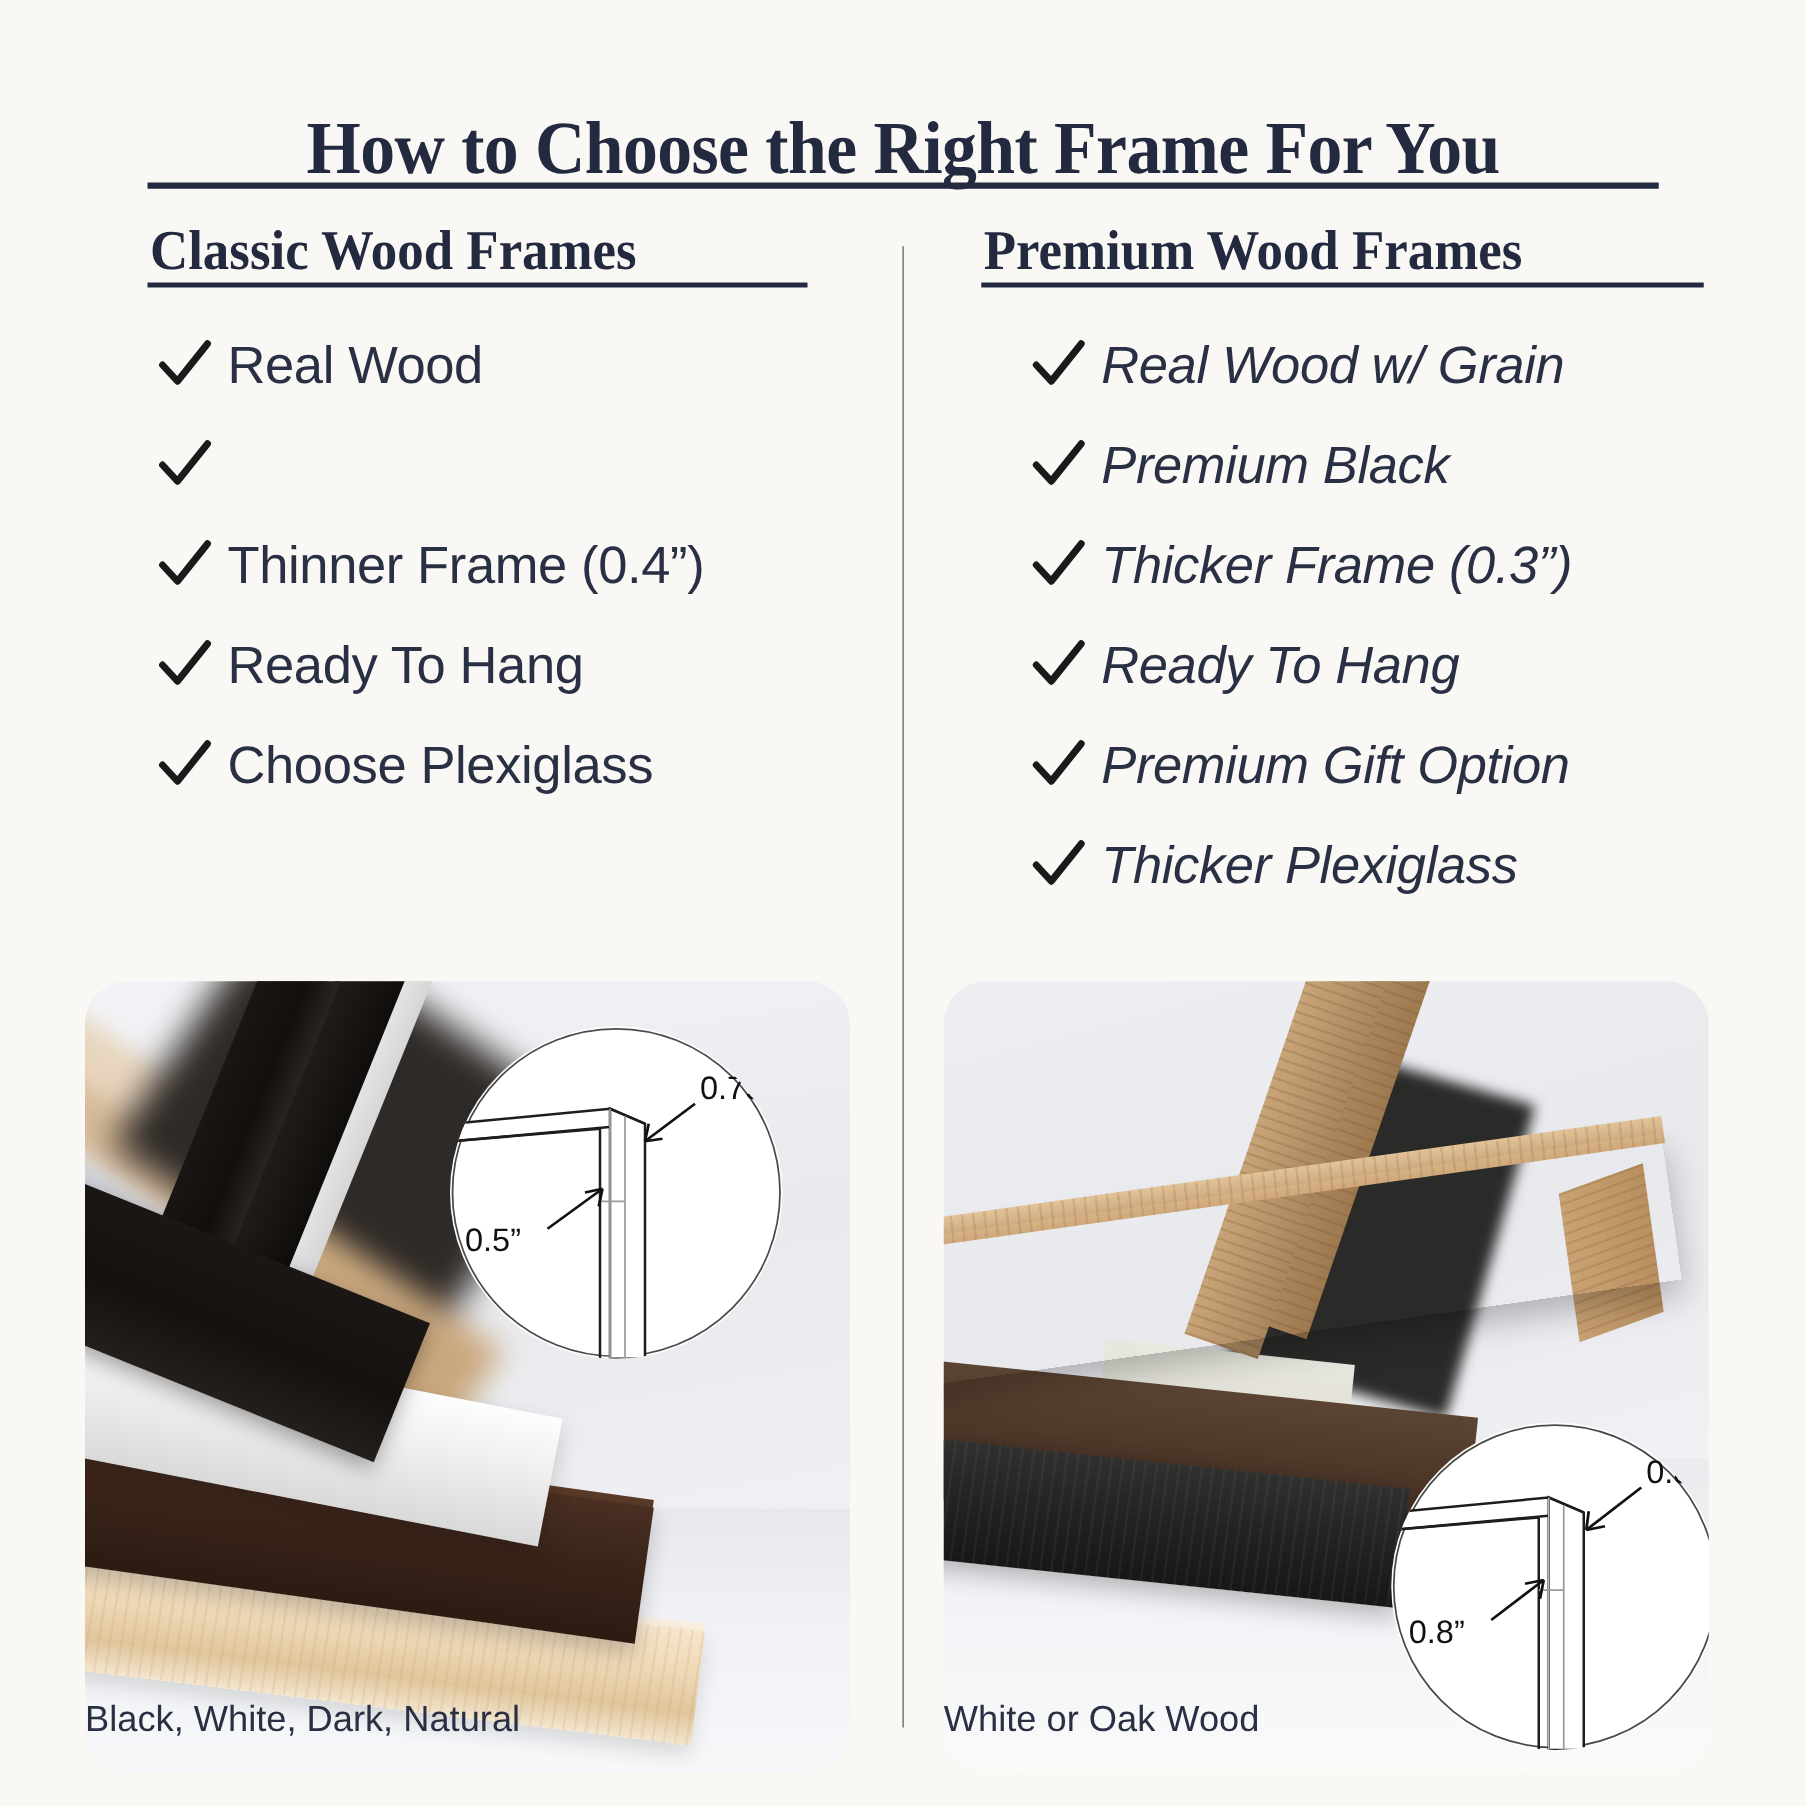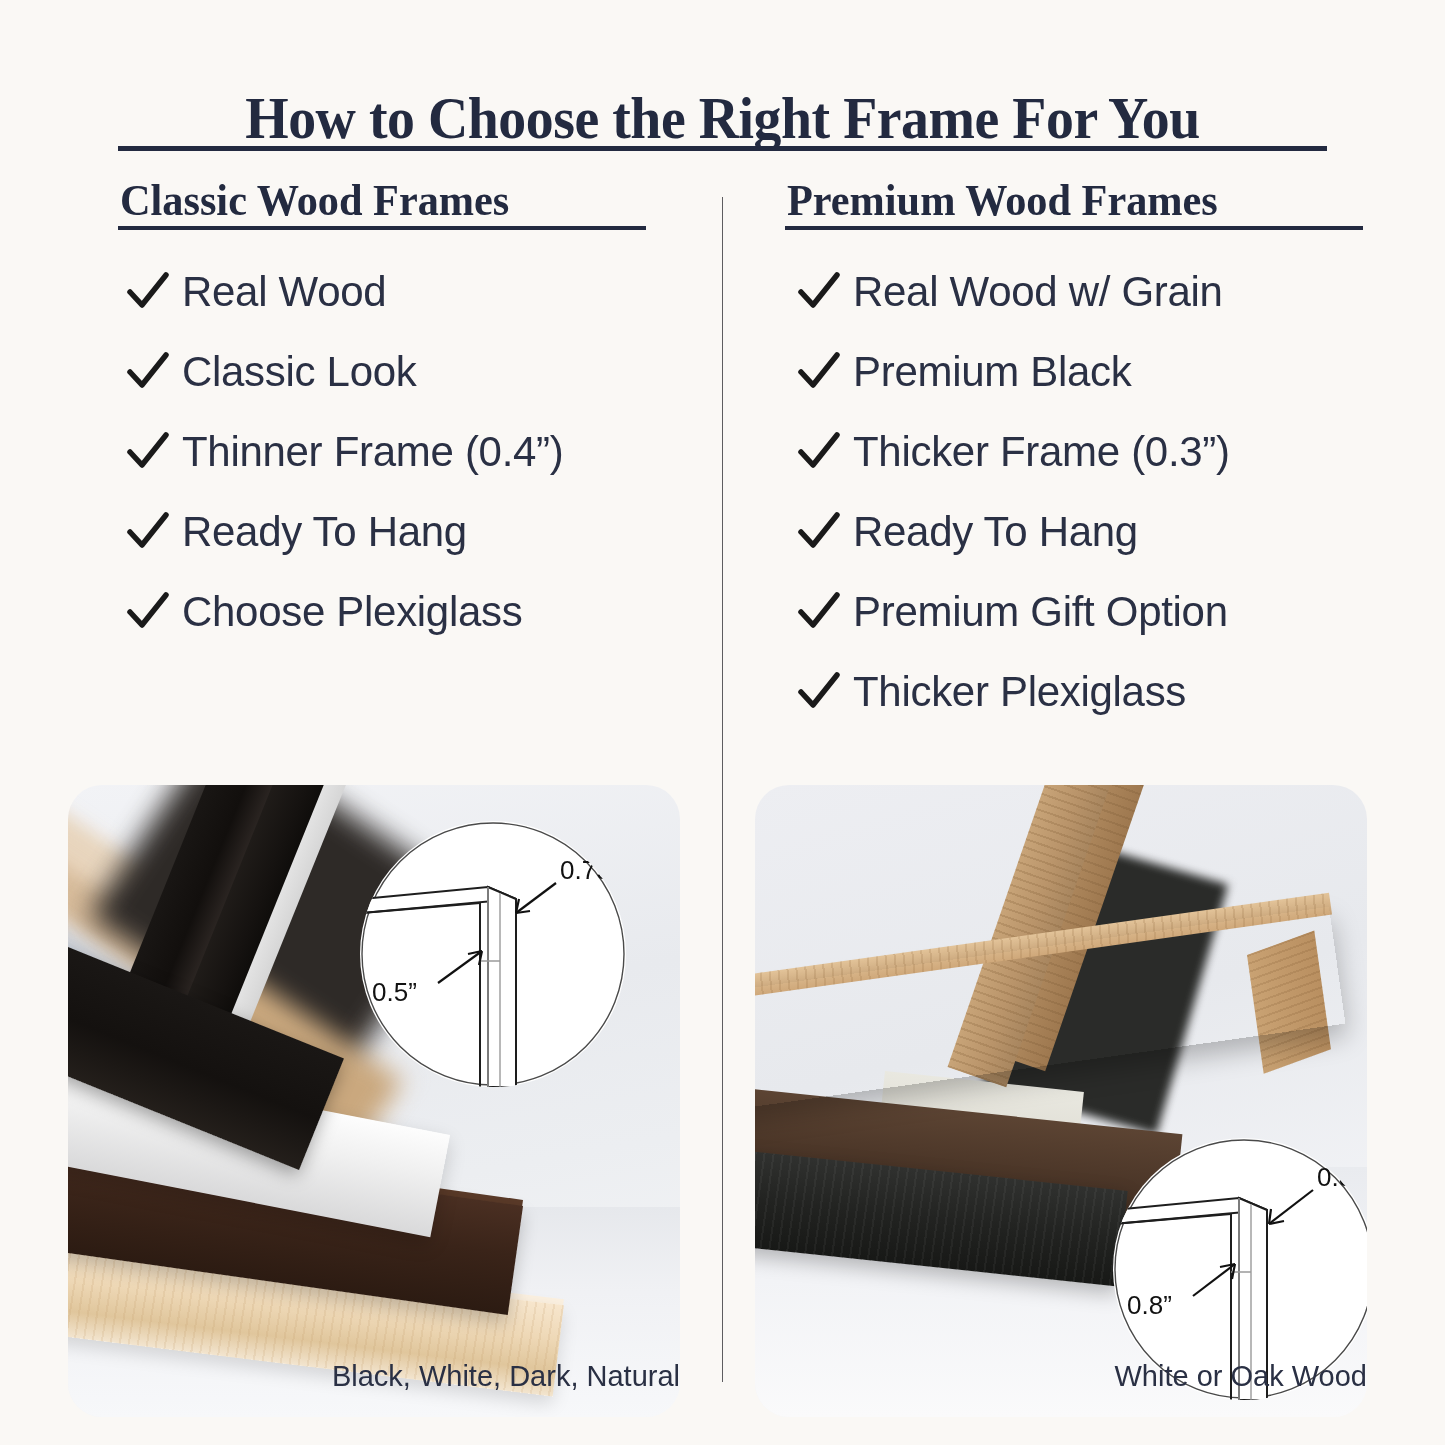--- a/index.html
+++ b/index.html
@@ -70,21 +70,21 @@
     height: 1185px;
     background: #5d5d60;
   }
 
   
   .feature-list {
     position: absolute;
     width: 620px;
   }
   #list-left  { left: 126px; top: 252px; }
-  #list-right { left: 797px; top: 252px; }
+  #list-right { left: 825px; top: 252px; font-style: italic; }
 
   .feature-item {
     display: flex;
     align-items: center;
     height: 80px;
   }
   .check-icon {
     width: 56px;
     flex: 0 0 56px;
     display: block;
@@ -108,21 +108,21 @@
     height: 632px;
   }
   #panel-left  { left: 68px; }
   #panel-right { left: 755px; }
 
   .panel-caption {
     position: absolute;
     bottom: 24px;
     left: 0;
     width: 100%;
-    text-align: right;
+    text-align: left;
     font-family: "Liberation Sans", sans-serif;
     font-size: 29px;
     color: #2a3044;
     z-index: 30;
   }
 
   
   .scene {
     position: absolute;
     inset: 0;
@@ -381,21 +381,20 @@
       </svg>
     </span>
     <span class="feature-label">Real Wood</span>
   </div>
   <div class="feature-item">
     <span class="check-icon">
       <svg viewBox="0 0 44 44" width="44" height="44" aria-hidden="true">
         <path d="M4 22 L16 35 L40 5" fill="none" stroke="#1a1a1a" stroke-width="5.5" stroke-linecap="round" stroke-linejoin="round"></path>
       </svg>
     </span>
-    <span class="feature-label">Classic Look</span>
   </div>
   <div class="feature-item">
     <span class="check-icon">
       <svg viewBox="0 0 44 44" width="44" height="44" aria-hidden="true">
         <path d="M4 22 L16 35 L40 5" fill="none" stroke="#1a1a1a" stroke-width="5.5" stroke-linecap="round" stroke-linejoin="round"></path>
       </svg>
     </span>
     <span class="feature-label">Thinner Frame (0.4”)</span>
   </div>
   <div class="feature-item">

